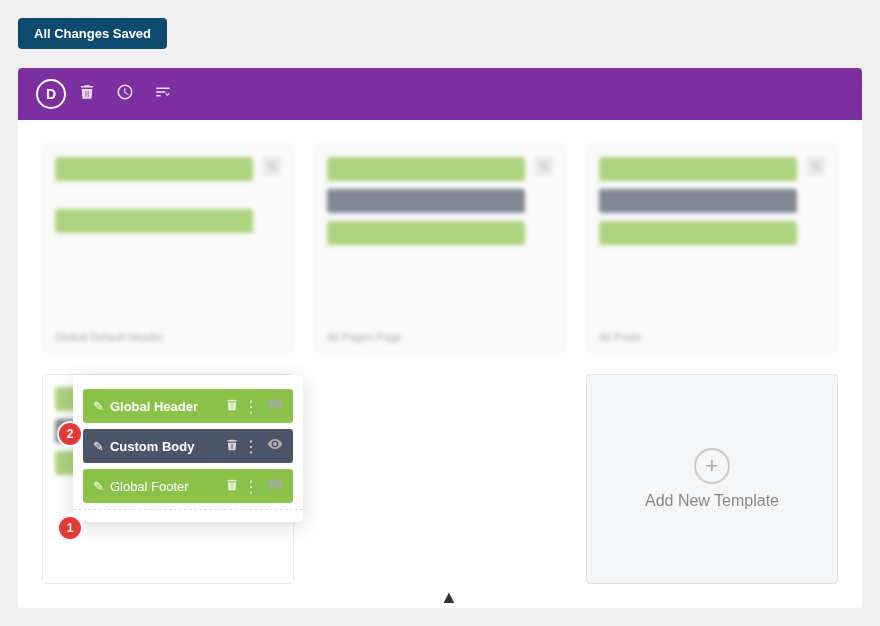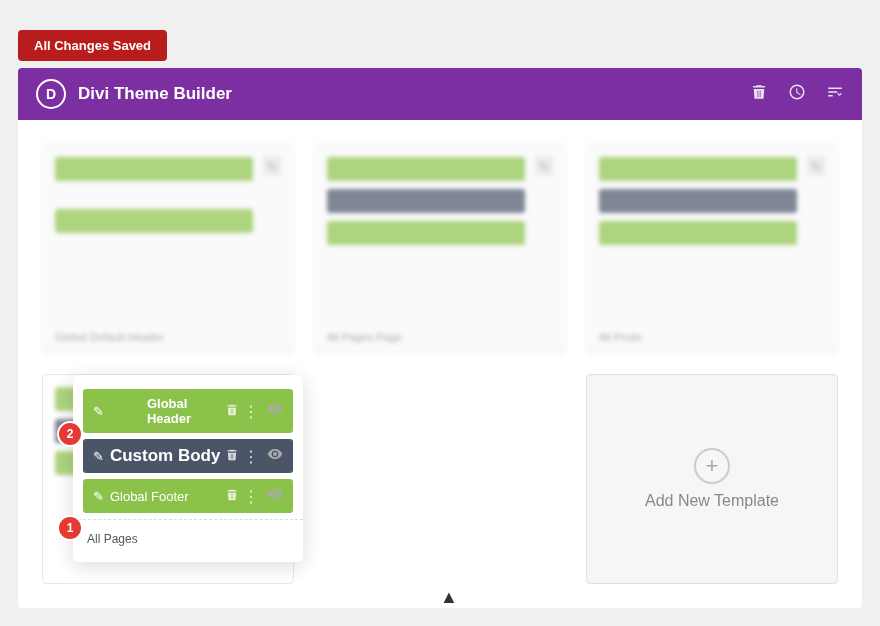--- a/index.html
+++ b/index.html
@@ -8,23 +8,23 @@
       height: 626px;
       background: #f0f0f0;
       font-family: -apple-system, BlinkMacSystemFont, 'Segoe UI', sans-serif;
       overflow: hidden;
       position: relative;
     }
 
     
     .save-btn {
       position: absolute;
-      top: 30px;
+      top: 18px;
       left: 18px;
-      background: #b91c1c;
+      background: #0c4a6e;
       color: white;
       border: none;
       border-radius: 4px;
       padding: 8px 16px;
       font-size: 13px;
       font-weight: 600;
       cursor: pointer;
       z-index: 100;
     }
 
@@ -247,21 +247,20 @@
   </style>
 </head>
 <body>
 
 <button class="save-btn">All Changes Saved</button>
 
 <div class="theme-header">
   <div class="divi-logo">
     <span>D</span>
   </div>
-  <span class="header-title">Divi Theme Builder</span>
   <div class="header-icons">
     <button class="header-icon-btn">
       <svg width="18" height="18" viewBox="0 0 24 24" fill="white">
           <path d="M9 3h6l1 1h4v2H4V4h4l1-1zm-4 5h14l-1 13H6L5 8zm5 2v9h1v-9H10zm3 0v9h1v-9h-1z"></path>
         </svg>
     </button>
     <button class="header-icon-btn">
       <svg width="18" height="18" viewBox="0 0 24 24" fill="white">
           <path d="M12 2a10 10 0 1 0 10 10A10 10 0 0 0 12 2zm0 18a8 8 0 1 1 8-8 8 8 0 0 1-8 8zm.5-13H11v6l5.25 3.15.75-1.23-4.5-2.67z"></path>
         </svg>
@@ -309,37 +308,37 @@
     </div>
 
     <div class="badge badge-1">1</div>
 
     <div class="badge badge-2">2</div>
 
     <div class="popup-panel">
 
       <div style="display:flex; align-items:center; margin: 6px 10px; background:#8bc34a; border-radius:3px; padding: 7px 10px;">
         <span style="color:white; font-size:13px; margin-right:6px;">✎</span>
-        <span style="color:white; font-size:13px; font-weight:600; flex:1;margin-left:37px;">Global Header</span>
+        <span style="color:white; font-size:13px; font-weight:600; flex:1;">Global Header</span>
         <button class="popup-icon-btn">
           <svg width="14" height="14" viewBox="0 0 24 24" fill="rgba(255,255,255,0.8)">
               <path d="M9 3h6l1 1h4v2H4V4h4l1-1zm-4 5h14l-1 13H6L5 8zm5 2v9h1v-9H10zm3 0v9h1v-9h-1z"></path>
             </svg>
         </button>
         <button class="popup-icon-btn" style="font-size:16px; color:rgba(255,255,255,0.8);">⋮</button>
         <button class="eye-icon-btn">
           <svg width="16" height="16" viewBox="0 0 24 24" fill="#aaa">
               <path d="M12 4.5C7 4.5 2.73 7.61 1 12c1.73 4.39 6 7.5 11 7.5s9.27-3.11 11-7.5c-1.73-4.39-6-7.5-11-7.5zm0 12.5a5 5 0 1 1 0-10 5 5 0 0 1 0 10zm0-8a3 3 0 1 0 0 6 3 3 0 0 0 0-6z"></path>
             </svg>
         </button>
       </div>
 
       <div style="display:flex; align-items:center; margin: 6px 10px; background:#4a5568; border-radius:3px; padding: 7px 10px;">
         <span style="color:white; font-size:13px; margin-right:6px;">✎</span>
-        <span style="color:white; font-size:17px; font-weight:600; flex:1;">Custom Body</span>
+        <span style="color:white; font-size:13px; font-weight:600; flex:1;">Custom Body</span>
         <button class="popup-icon-btn">
           <svg width="14" height="14" viewBox="0 0 24 24" fill="rgba(255,255,255,0.8)">
               <path d="M9 3h6l1 1h4v2H4V4h4l1-1zm-4 5h14l-1 13H6L5 8zm5 2v9h1v-9H10zm3 0v9h1v-9h-1z"></path>
             </svg>
         </button>
         <button class="popup-icon-btn" style="font-size:16px; color:rgba(255,255,255,0.8);">⋮</button>
         <button class="eye-icon-btn">
           <svg width="16" height="16" viewBox="0 0 24 24" fill="#aaa">
               <path d="M12 4.5C7 4.5 2.73 7.61 1 12c1.73 4.39 6 7.5 11 7.5s9.27-3.11 11-7.5c-1.73-4.39-6-7.5-11-7.5zm0 12.5a5 5 0 1 1 0-10 5 5 0 0 1 0 10zm0-8a3 3 0 1 0 0 6 3 3 0 0 0 0-6z"></path>
             </svg>
@@ -356,21 +355,20 @@
         </button>
         <button class="popup-icon-btn" style="font-size:16px; color:rgba(255,255,255,0.8);">⋮</button>
         <button class="eye-icon-btn">
           <svg width="16" height="16" viewBox="0 0 24 24" fill="#aaa">
               <path d="M12 4.5C7 4.5 2.73 7.61 1 12c1.73 4.39 6 7.5 11 7.5s9.27-3.11 11-7.5c-1.73-4.39-6-7.5-11-7.5zm0 12.5a5 5 0 1 1 0-10 5 5 0 0 1 0 10zm0-8a3 3 0 1 0 0 6 3 3 0 0 0 0-6z"></path>
             </svg>
         </button>
       </div>
 
       <div class="popup-divider"></div>
-      <div class="popup-footer">All Pages</div>
     </div>
   </div>
 
   <div style="background:transparent;"></div>
 
   <div class="add-new-card">
     <div class="add-new-icon">
       <span>+</span>
     </div>
     <span class="add-new-label">Add New Template</span>

